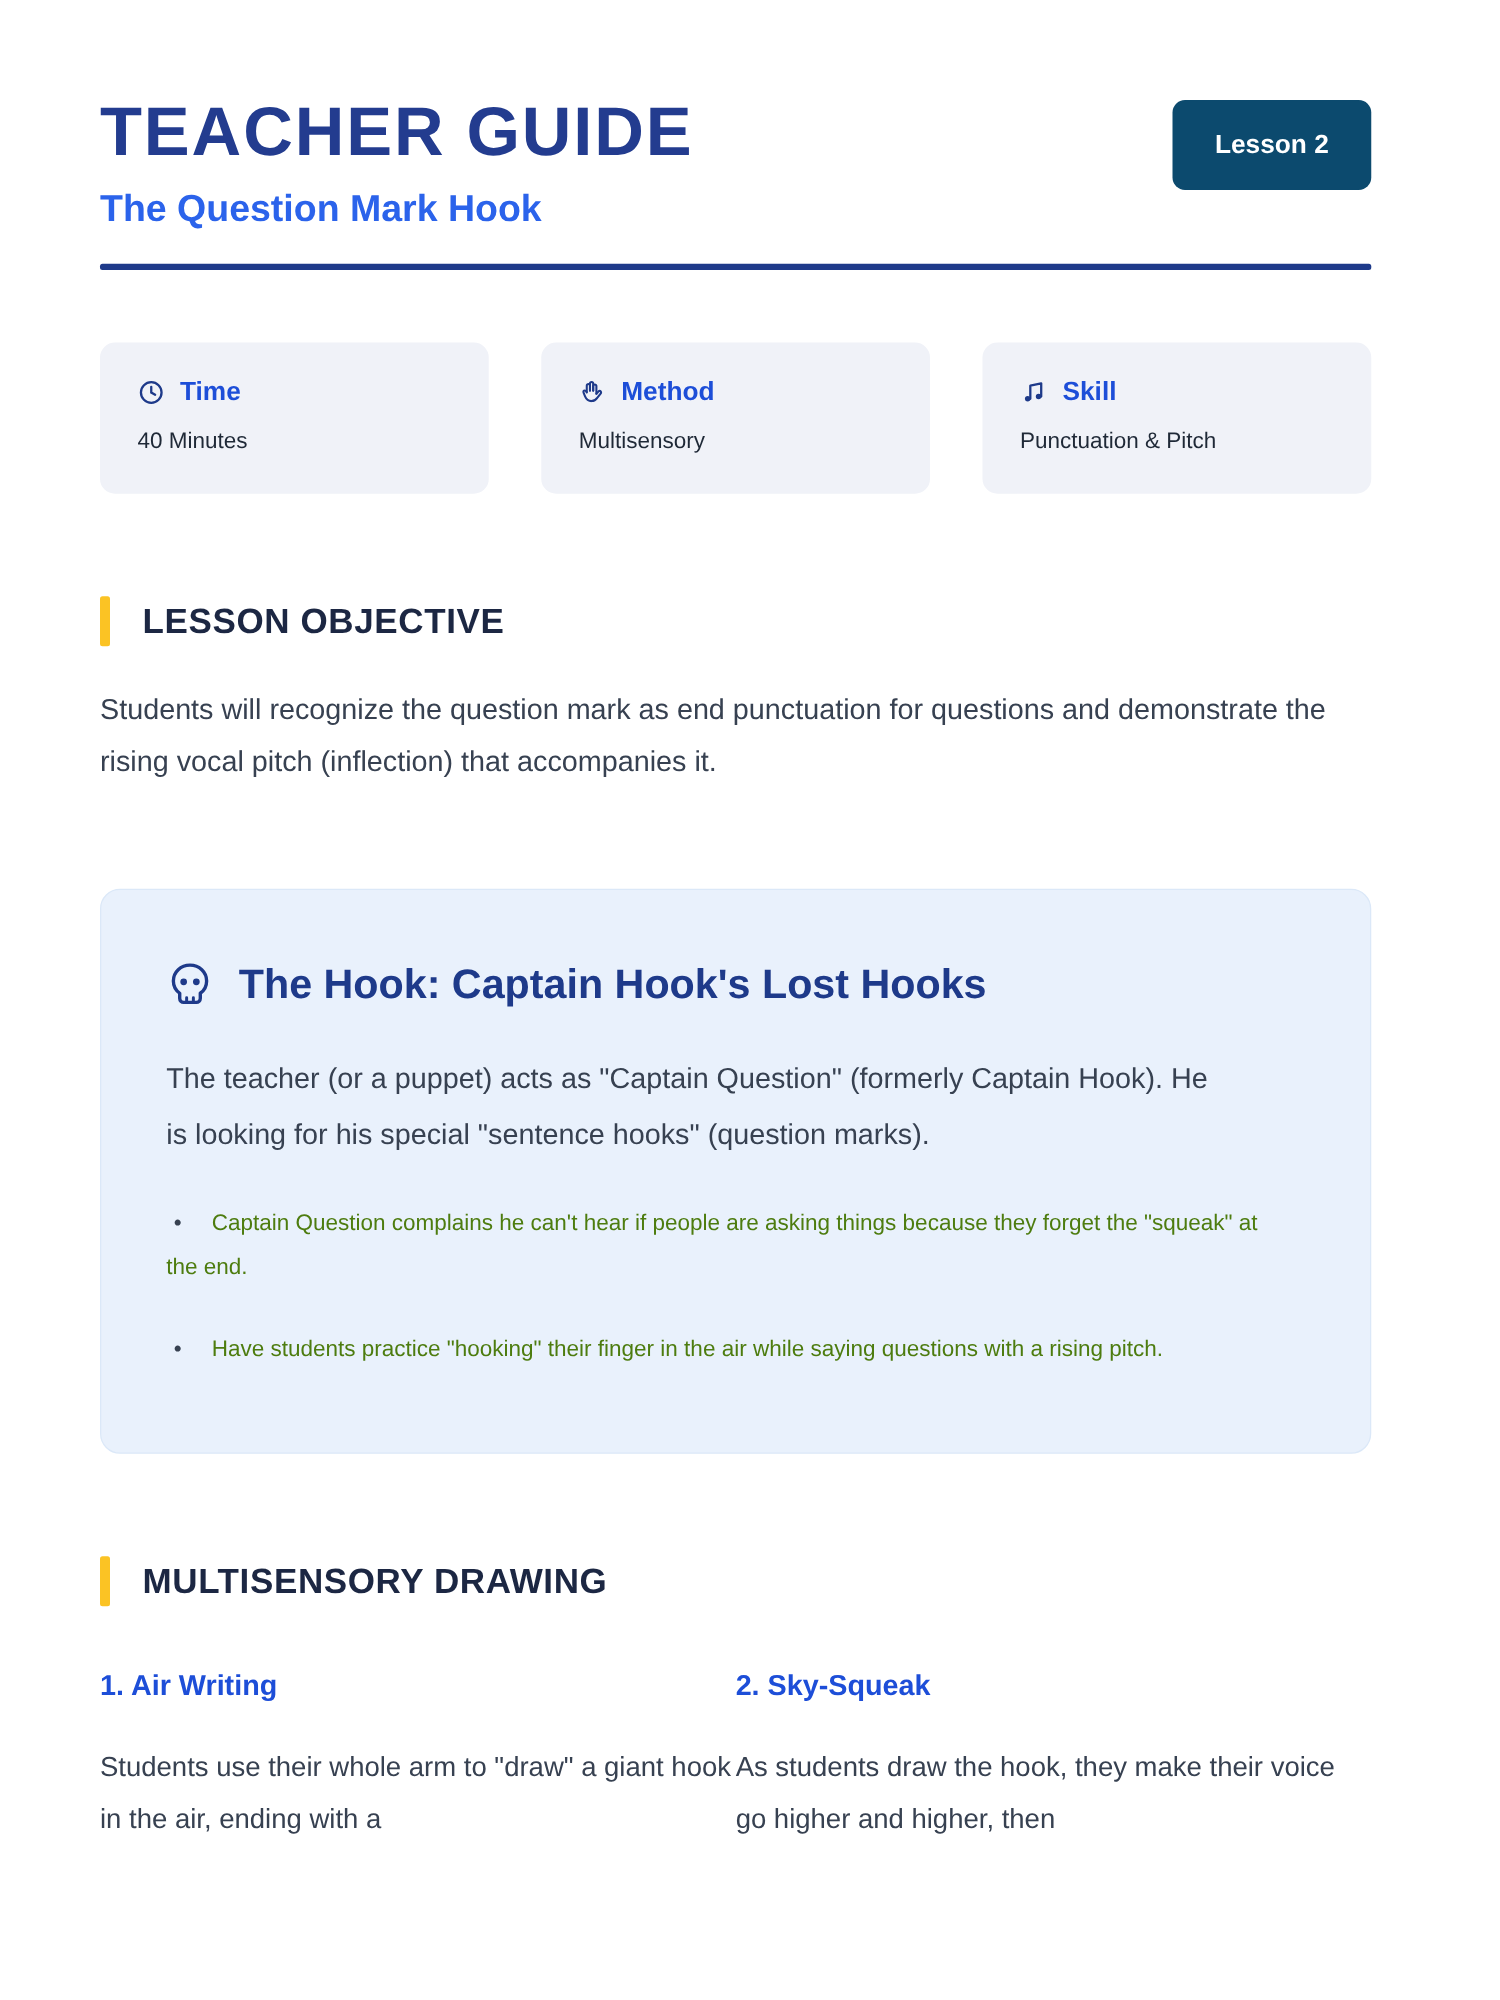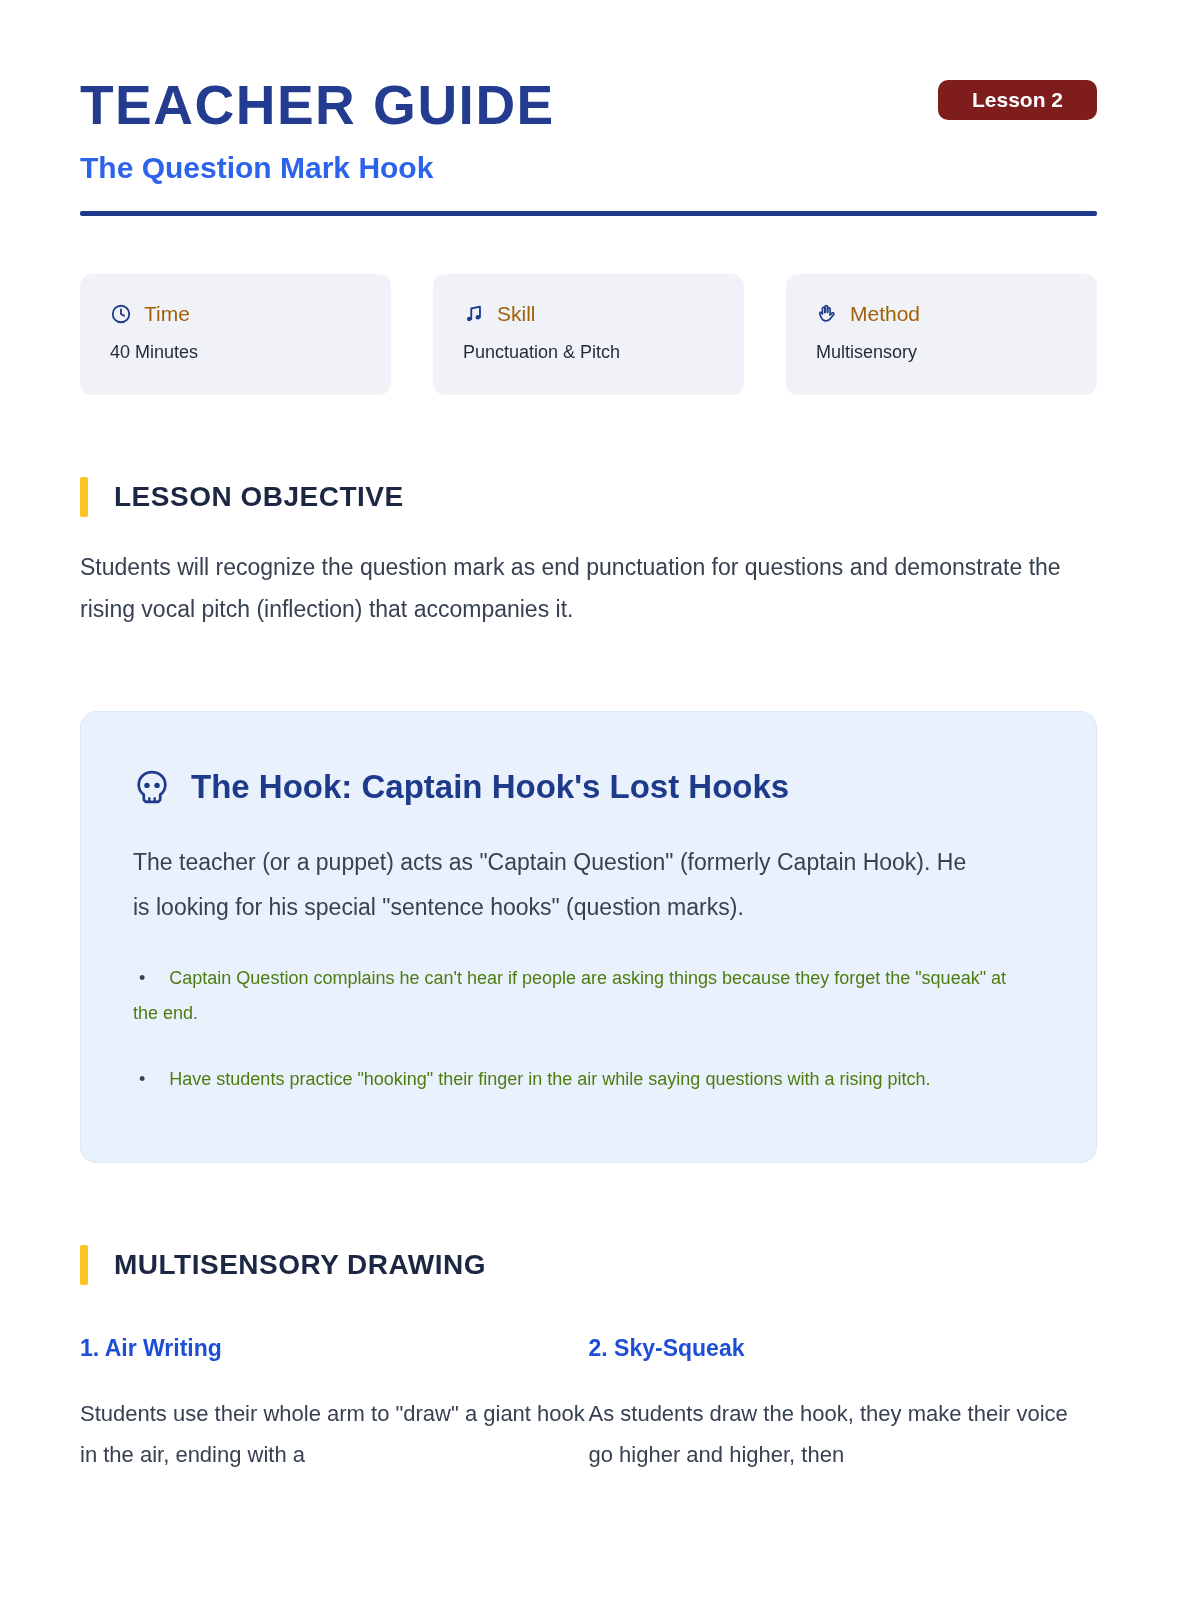--- a/index.html
+++ b/index.html
@@ -5,29 +5,29 @@
   * { margin: 0; padding: 0; box-sizing: border-box; }
   html, body { width: 1200px; height: 1600px; overflow: hidden; background: #ffffff; }
   body { font-family: "Liberation Sans", "DejaVu Sans", sans-serif; color: #374151; }
 
   .page { padding: 78px 103px 0 80px; }
 
   
   .header { display: flex; justify-content: space-between; align-items: flex-start; }
   .title { font-size: 55px; font-weight: 800; letter-spacing: 1.5px; color: #233c8f; line-height: 1.0; }
   .subtitle { font-size: 30px; font-weight: 700; color: #2b63eb; margin-top: 18px; }
-  .badge { background: #7f1d1d; color: #ffffff; font-size: 21px; font-weight: 700;
-           padding: 8px 34px; border-radius: 10px; margin-top: 2px; white-space: nowrap; }
+  .badge { background: #0c4a6e; color: #ffffff; font-size: 21px; font-weight: 700;
+           padding: 24px 34px; border-radius: 10px; margin-top: 2px; white-space: nowrap; }
   .rule { height: 5px; background: #1e3a8a; margin-top: 26px; border-radius: 2px; }
 
   
   .cards { display: grid; grid-template-columns: 1fr 1fr 1fr; gap: 42px; margin-top: 58px; }
   .card { background: #f0f2f8; border-radius: 12px; padding: 28px 30px 32px 30px; }
-  .card-label { display: flex; align-items: center; gap: 12px; color: #a16207;
-                font-weight: 400; font-size: 21px; }
+  .card-label { display: flex; align-items: center; gap: 12px; color: #1d4ed8;
+                font-weight: 700; font-size: 21px; }
   .card-label svg { display: block; }
   .card-value { font-size: 18px; color: #1f2937; margin-top: 16px; }
 
   
   .section-heading { display: flex; align-items: center; margin-top: 82px; }
   .section-bar { width: 8px; height: 40px; background: #fbc324; border-radius: 2px; margin-right: 26px; }
   .section-title { font-size: 28px; font-weight: 800; letter-spacing: 0.5px; color: #1c2743; }
 
   .objective-text { font-size: 23px; line-height: 1.82; color: #374151; margin-top: 30px; max-width: 1010px; }
 
@@ -70,44 +70,44 @@
           </svg>
         </span>
         <span>Time</span>
       </div>
       <div class="card-value">40 Minutes</div>
     </div>
 
     <div class="card">
       <div class="card-label">
         <span>
-          <svg width="22" height="22" viewBox="0 0 24 24" fill="none" stroke="#1e3a8a" stroke-width="2" stroke-linecap="round" stroke-linejoin="round">
-            <path d="M9 17.5V6l9.5-2v11.5"></path>
-            <circle cx="6.7" cy="17.5" r="2.4" fill="#1e3a8a" stroke="none"></circle>
-            <circle cx="16.2" cy="15.5" r="2.4" fill="#1e3a8a" stroke="none"></circle>
-          </svg>
-        </span>
-        <span>Skill</span>
-      </div>
-      <div class="card-value">Punctuation &amp; Pitch</div>
-    </div>
-
-    <div class="card">
-      <div class="card-label">
-        <span>
           <svg width="22" height="22" viewBox="0 0 24 24" fill="none" stroke="#1e3a8a" stroke-width="1.8" stroke-linecap="round" stroke-linejoin="round">
             <path d="M7 11.5V6a1.4 1.4 0 0 1 2.8 0v4.5"></path>
             <path d="M9.8 10.2V4.2a1.4 1.4 0 0 1 2.8 0v6"></path>
             <path d="M12.6 10.4V6.4a1.4 1.4 0 0 1 2.8 0v6.6"></path>
             <path d="M15.4 13l2-2c.8-.8 2.1-.2 2.1.9 0 .3-.1.7-.4 1l-3 3.8a6.2 6.2 0 0 1-5 2.8c-3 0-4.6-1.7-5.6-4.1l-1.3-3.3c-.4-1 .1-1.9 1-1.9.6 0 1.1.3 1.4.9l.4.9"></path>
           </svg>
         </span>
         <span>Method</span>
       </div>
       <div class="card-value">Multisensory</div>
+    </div>
+
+    <div class="card">
+      <div class="card-label">
+        <span>
+          <svg width="22" height="22" viewBox="0 0 24 24" fill="none" stroke="#1e3a8a" stroke-width="2" stroke-linecap="round" stroke-linejoin="round">
+            <path d="M9 17.5V6l9.5-2v11.5"></path>
+            <circle cx="6.7" cy="17.5" r="2.4" fill="#1e3a8a" stroke="none"></circle>
+            <circle cx="16.2" cy="15.5" r="2.4" fill="#1e3a8a" stroke="none"></circle>
+          </svg>
+        </span>
+        <span>Skill</span>
+      </div>
+      <div class="card-value">Punctuation &amp; Pitch</div>
     </div>
   </div>
 
   <div class="section-heading">
     <div class="section-bar"></div>
     <div class="section-title">LESSON OBJECTIVE</div>
   </div>
   <p class="objective-text">Students will recognize the question mark as end punctuation for questions and demonstrate the rising vocal pitch (inflection) that accompanies it.</p>
 
   <div class="hook-box">

